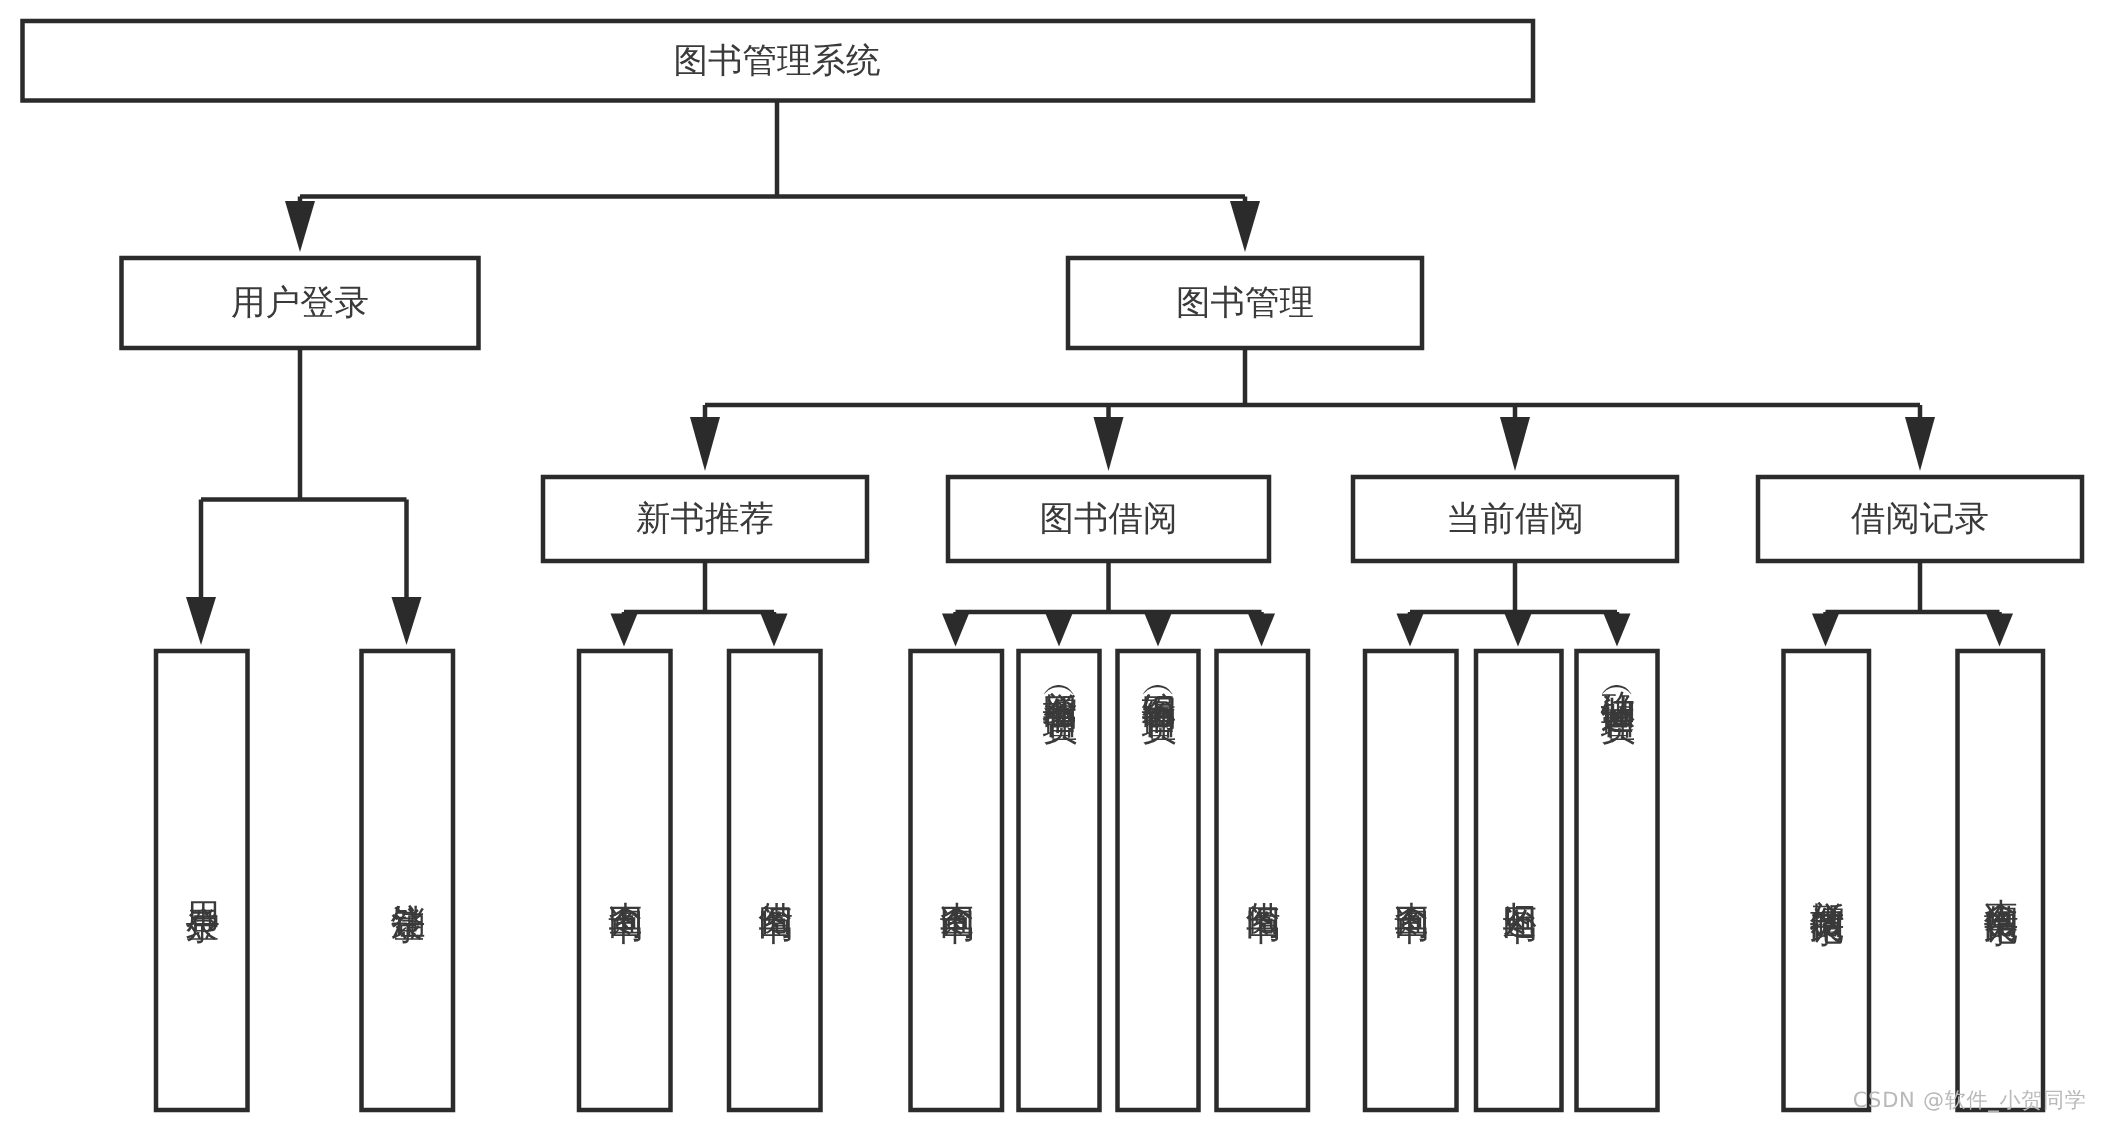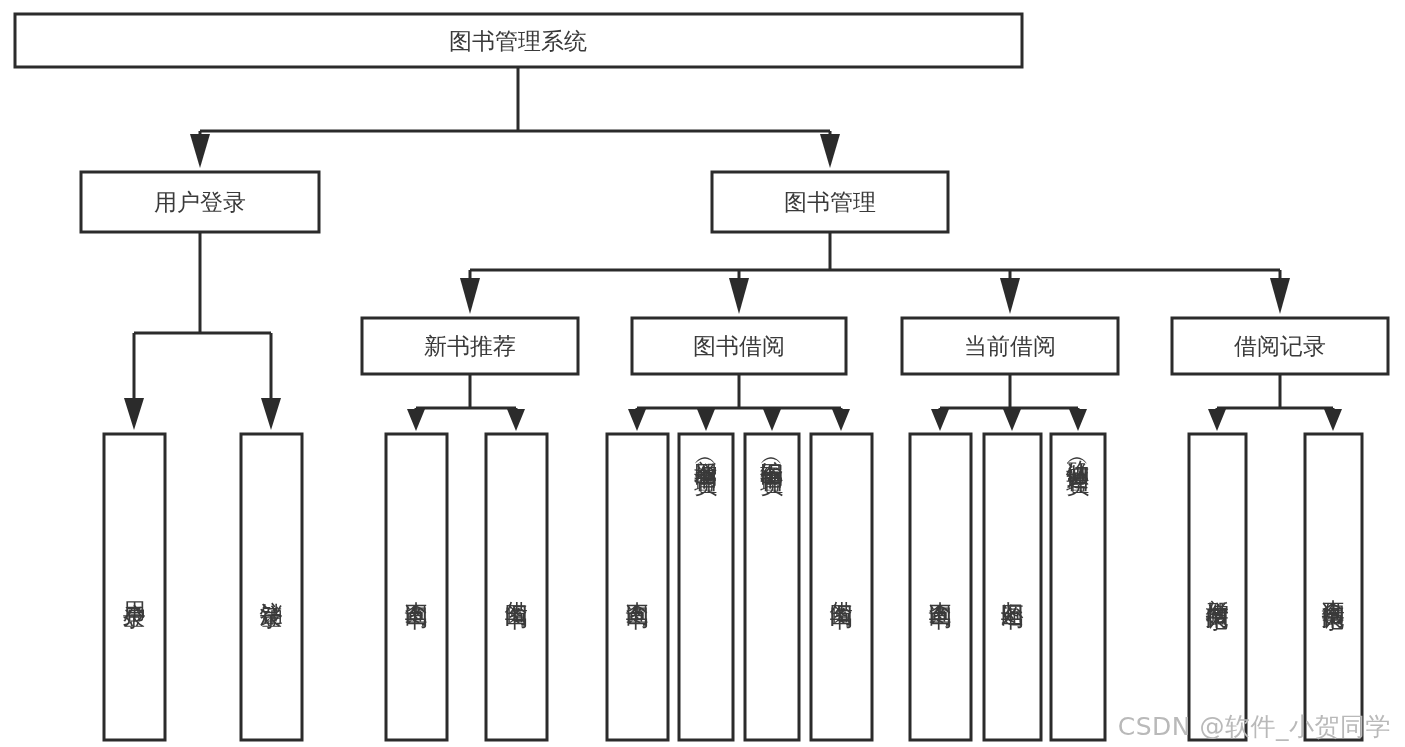--- a/index.html
+++ b/index.html
@@ -67,21 +67,21 @@
     letter-spacing: 2px;
     color: #3a3a3a;
     white-space: nowrap;
     text-align: center;
   }
   .watermark {
     position: absolute;
     right: 6px;
     bottom: 4px;
     font-family: "DejaVu Sans", "Liberation Sans", sans-serif;
-    font-size: 25px;
+    font-size: 14px;
     color: #b9b9b9;
     letter-spacing: 0.5px;
     white-space: nowrap;
   }
 </style>
 </head>
 <body>
 
 <div id="diagram-root">
 

